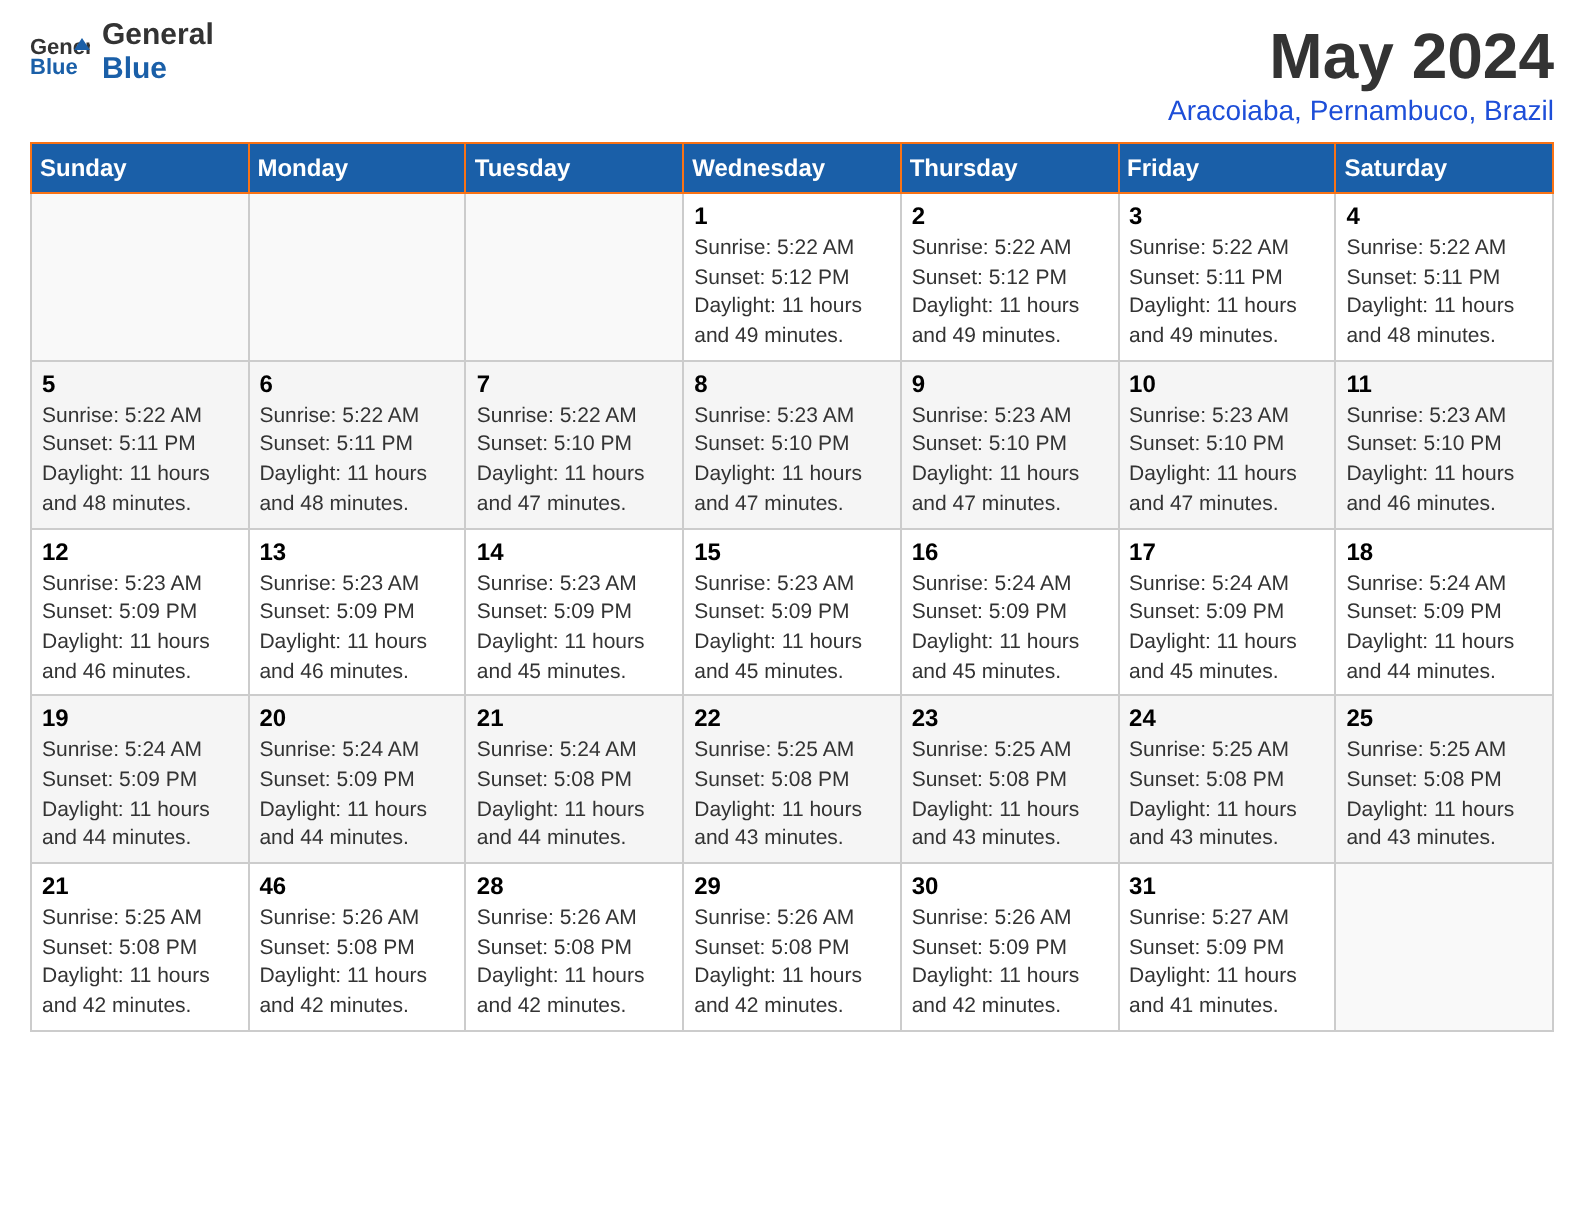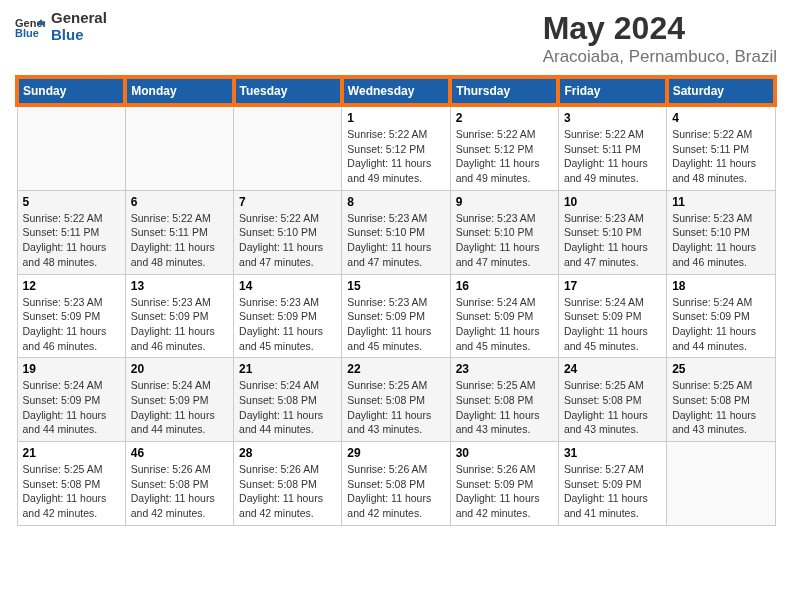--- a/index.html
+++ b/index.html
@@ -19,46 +19,46 @@
     .logo {
       display: flex;
       align-items: center;
       gap: 4px;
     }
     .logo-icon {
       width: 30px;
       height: 24px;
     }
     .title-block {
-      text-align: left;
+      text-align: right;
     }
     .month-year {
       font-size: 32px;
       font-weight: bold;
       color: #333;
     }
     .location {
-      font-size: 17px;
-      color: #737373;
+      font-size: 14px;
+      color: #1d4ed8;
     }
     table {
       width: 100%;
       border-collapse: collapse;
       font-size: 11px;
     }
     thead tr {
       background-color: #1a5fa8;
       color: #fff;
     }
     thead th {
       padding: 5px 4px;
       text-align: left;
       font-size: 12px;
       font-weight: bold;
-      border: 4px solid #f97316;
+      border: 1px solid #f97316;
     }
     tbody tr {
       vertical-align: top;
     }
     tbody td {
       border: 1px solid #ccc;
       padding: 4px 5px;
       width: calc(100% / 7);
       min-height: 80px;
       vertical-align: top;

